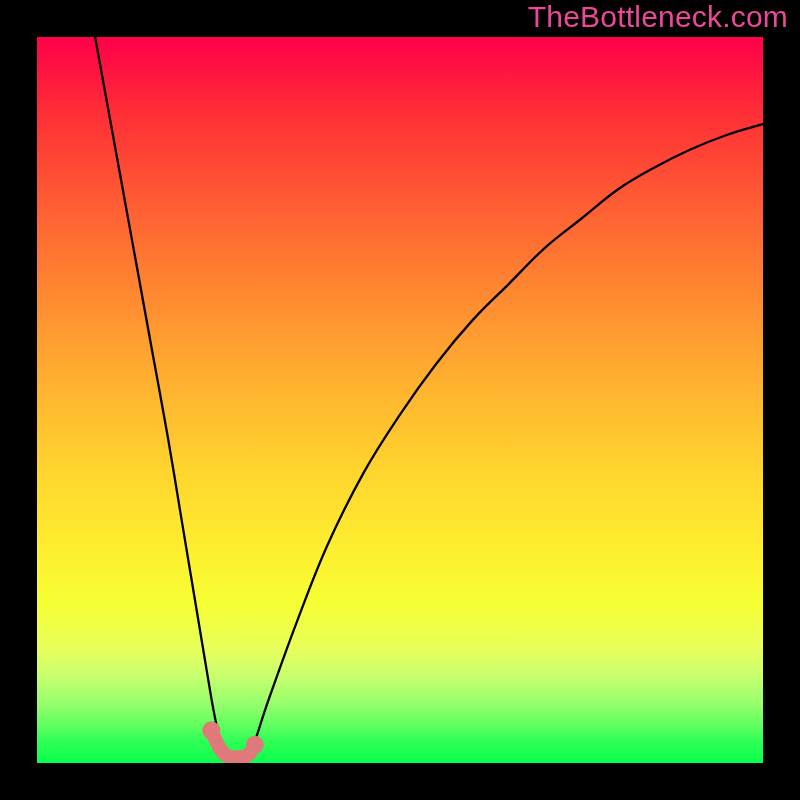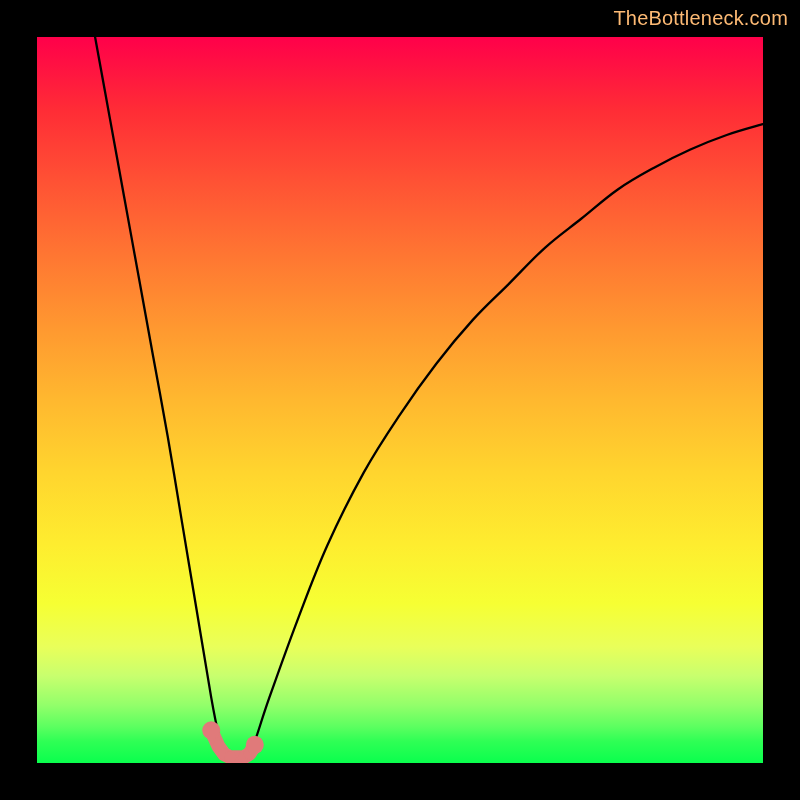--- a/index.html
+++ b/index.html
@@ -38,24 +38,24 @@
       #f6ff33 78%,
       #e9ff5a 84%,
       #c8ff6e 88%,
       #93ff6a 92%,
       #5cff60 95%,
       #2fff55 97%,
       #0aff4d 100%);
   }
   .watermark {
     position: absolute;
-    top: 7px;
+    top: 0;
     right: 12px;
-    color: #fdba74;
-    font-size: 20px;
+    color: #ec4899;
+    font-size: 30px;
     letter-spacing: 0.2px;
     user-select: none;
   }
   svg.curve {
     position: absolute;
     left: 0;
     top: 0;
     width: 726px;
     height: 726px;
     pointer-events: none;

